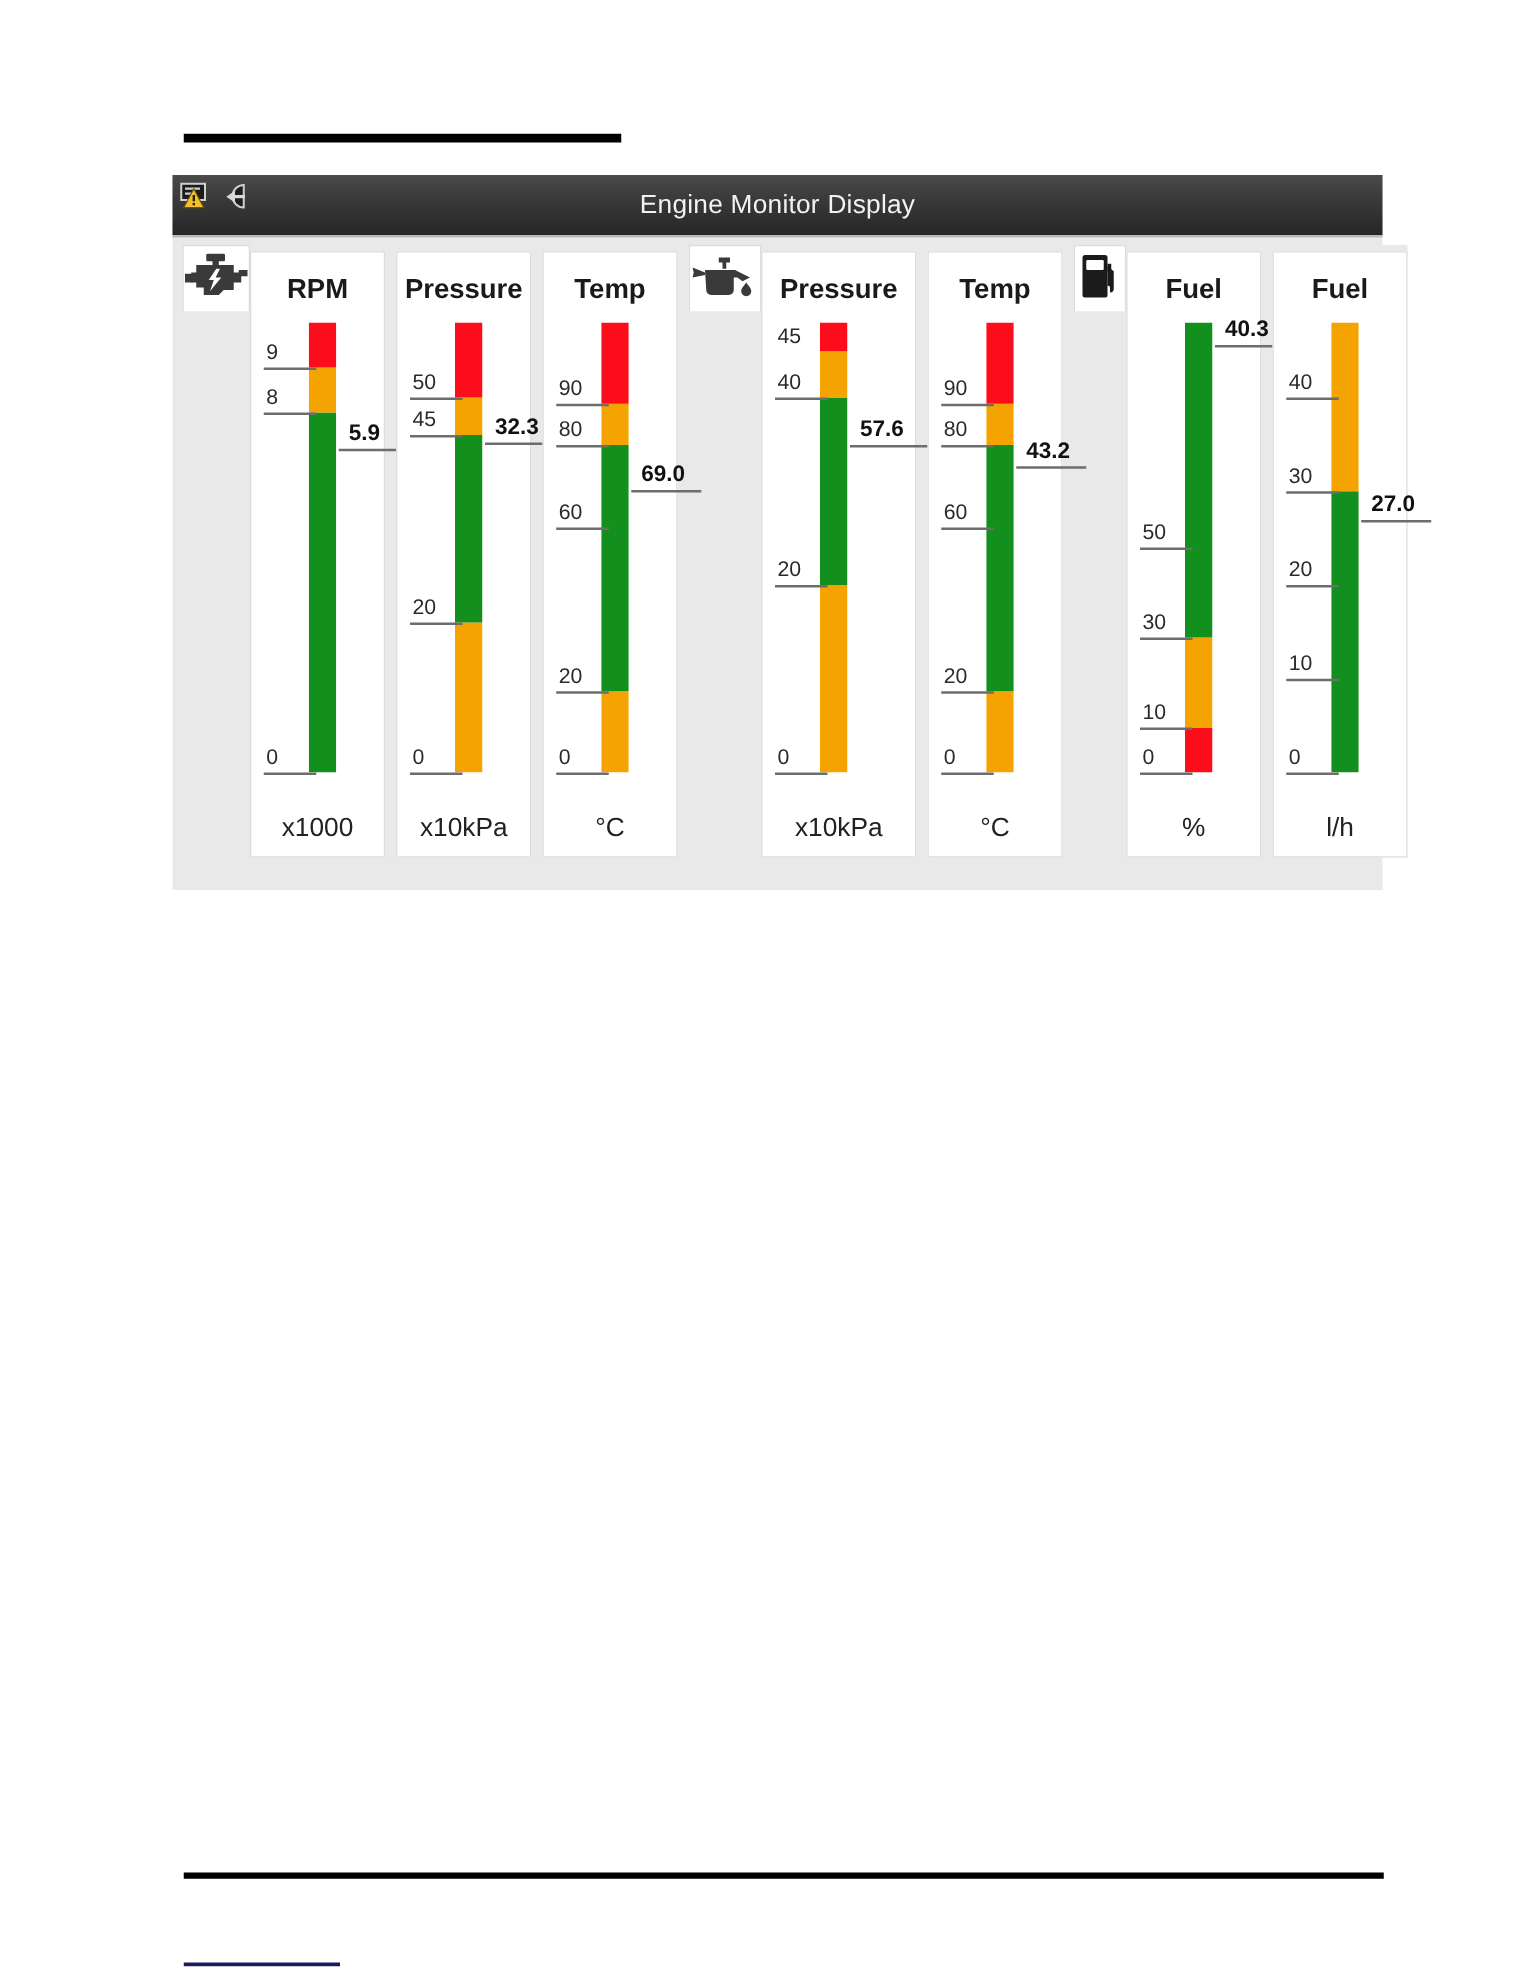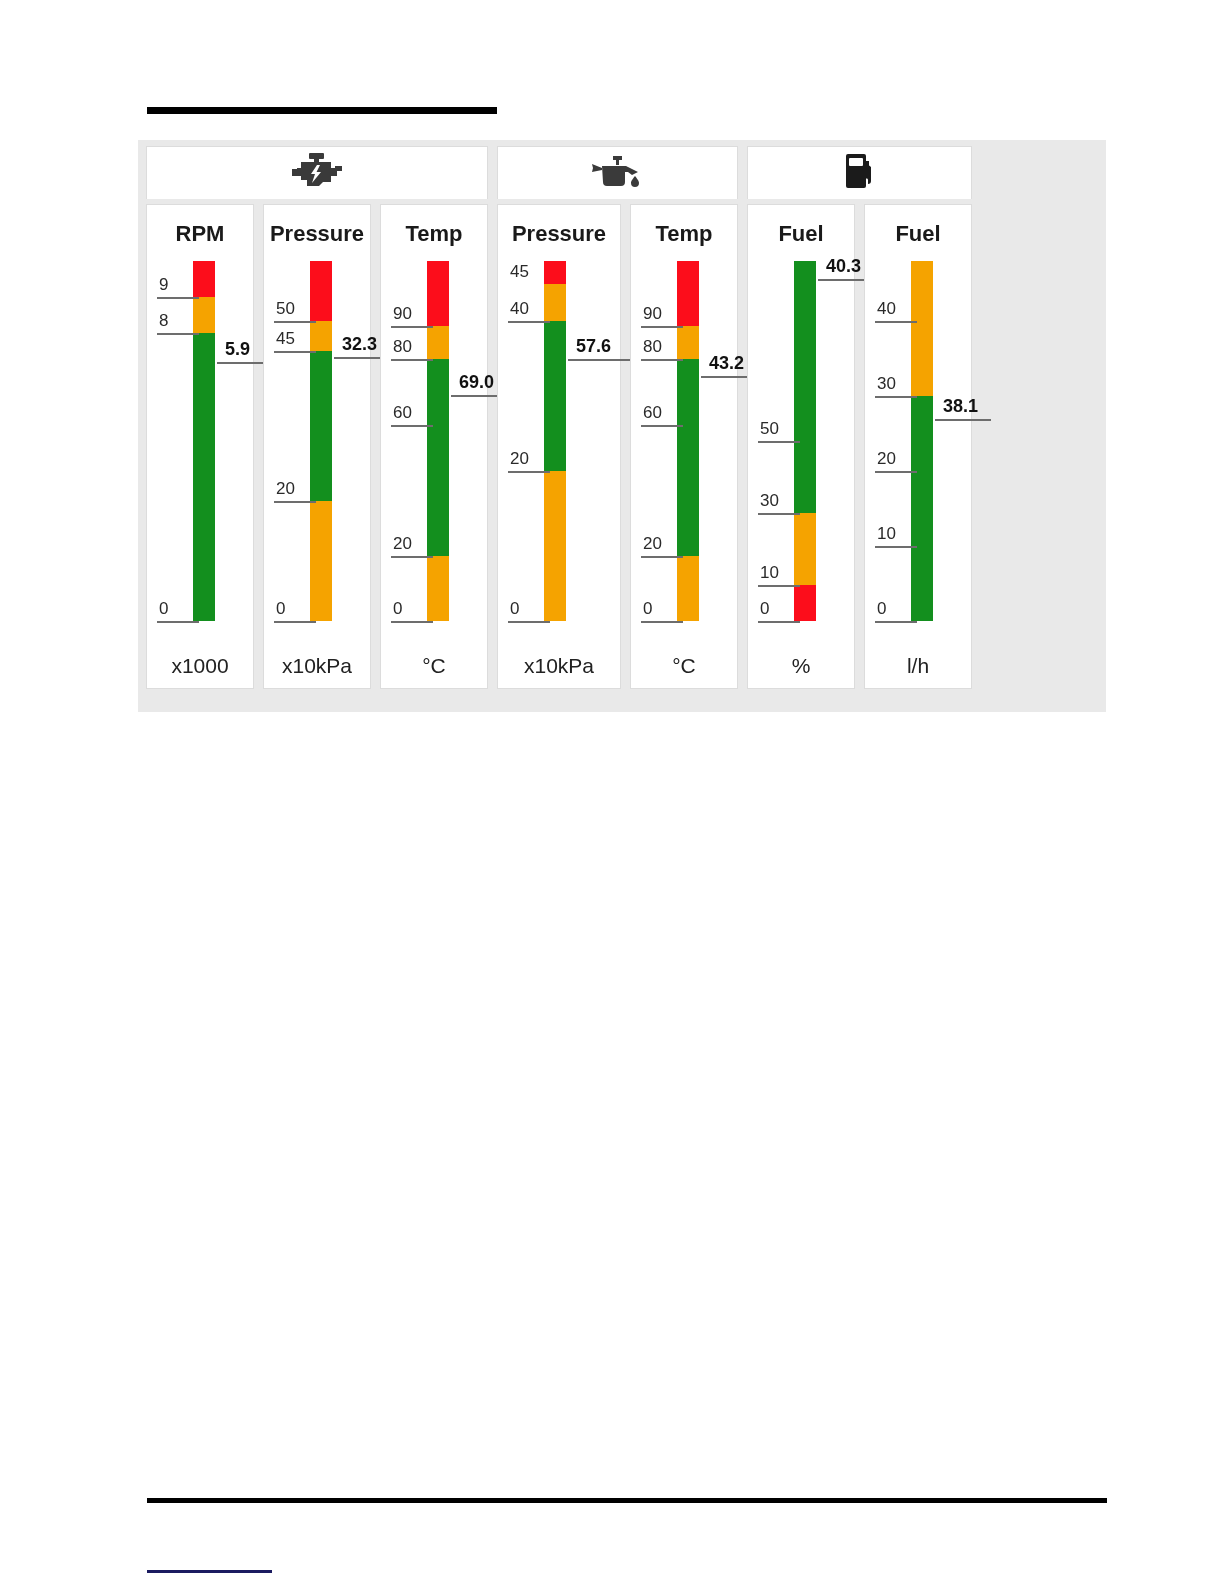--- a/index.html
+++ b/index.html
@@ -42,21 +42,21 @@
     position:absolute;left:6px;top:4px;display:flex;align-items:center;gap:2px;
   }
   .tb-ico{display:block;}
 
   
   .groups{
     display:flex;padding:6px 8px 0 8px;gap:9px;
   }
   .group{
     background:#e9e9e9;
-    display:flex;flex-direction:column;
+    display:flex;
   }
   .group-header{
     background:#ffffff;height:52px;
     display:flex;align-items:center;justify-content:center;
     border:1px solid #dcdcdc;border-bottom:none;
   }
   .group-cols{
     display:flex;gap:9px;margin-top:5px;
   }
 
@@ -113,20 +113,42 @@
 </style>
 </head>
 <body>
 
 <div class="rule-top"></div>
 <div class="rule-bottom"></div>
 <div class="rule-footer"></div>
 
 <div class="app">
 
+  <div class="titlebar">
+    <div class="titlebar-icons">
+      <span class="tb-ico">
+        <svg width="30" height="26" viewBox="0 0 30 26">
+          <rect x="1" y="3" width="19" height="13" fill="#1c1c1c" stroke="#cfcfcf" stroke-width="1.6"></rect>
+          <rect x="4" y="6" width="12" height="1.8" fill="#cfcfcf"></rect>
+          <rect x="4" y="10" width="9" height="1.8" fill="#cfcfcf"></rect>
+          <polygon points="11,7 19,22 3,22" fill="#f2c12e" stroke="#6d5300" stroke-width="1"></polygon>
+          <rect x="10.1" y="12" width="1.9" height="5" fill="#2a2100"></rect>
+          <rect x="10.1" y="18.3" width="1.9" height="1.9" fill="#2a2100"></rect>
+        </svg>
+      </span>
+      <span class="tb-ico">
+        <svg width="26" height="26" viewBox="0 0 26 26">
+          <path d="M19 4 a9 9 0 1 0 0 18 z" fill="#1e1e1e" stroke="#cfcfcf" stroke-width="1.6"></path>
+          <rect x="9" y="12" width="11" height="2.6" fill="#d8d8d8"></rect>
+          <polygon points="5,13.3 12,8.6 12,18" fill="#d8d8d8"></polygon>
+        </svg>
+      </span>
+    </div>
+    <div class="titlebar-title">Engine Monitor Display</div>
+  </div>
 
   <div class="groups">
 
     <div class="group">
       <div class="group-header">
         <span>
           <svg width="52" height="38" viewBox="0 0 52 38">
             <rect x="18" y="1" width="15" height="6" rx="1" fill="#3a3a3a"></rect>
             <rect x="23" y="6" width="5" height="4" fill="#3a3a3a"></rect>
             <path d="M10 10 h30 v6 h6 v8 h-6 v6 h-8 l-4 4 h-12 v-6 h-6 v-4 h-4 v-8 h4 z" fill="#3a3a3a"></path>
@@ -383,21 +405,21 @@
               <div class="tick" style="top: 285px; left: 10px; width: 40px;">
                 <div class="tick-line" style="width: 42px;"></div>
                 <div class="tick-label">10</div>
               </div>
               <div class="tick" style="top: 360px; left: 10px; width: 40px;">
                 <div class="tick-line" style="width: 42px;"></div>
                 <div class="tick-label">0</div>
               </div>
               <div class="value" style="top: 157.5px; left: 70px;">
                 <div class="value-line" style="width: 56px;"></div>
-                <div class="value-label">38.1</div>
+                <div class="value-label">27.0</div>
               </div>
             </div>
             <div class="gauge-unit">l/h</div>
           </div>
         </div>
     </div>
 
   </div>
 </div>
 

